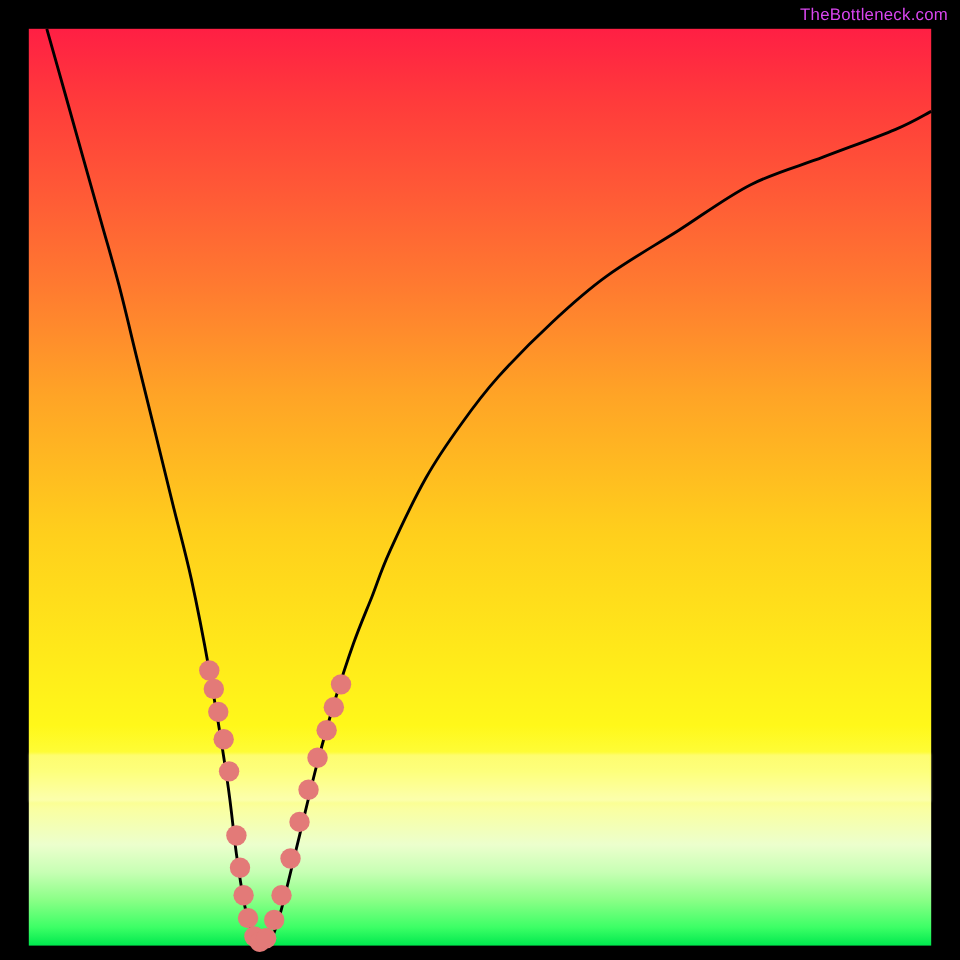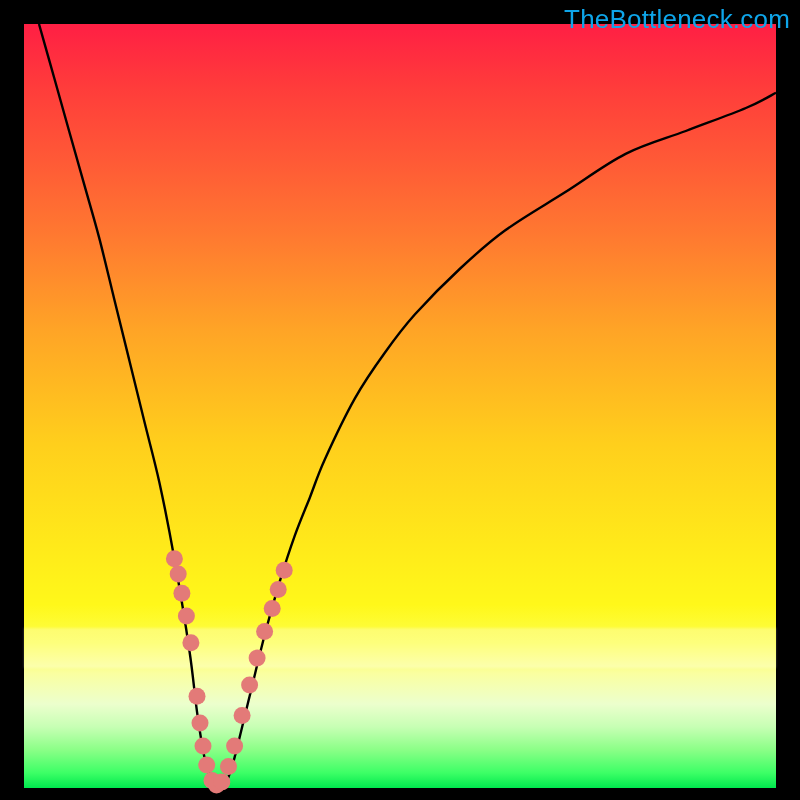--- a/index.html
+++ b/index.html
@@ -42,22 +42,22 @@
     width: 100%;
     height: 40px;
     bottom: 120px;
     background: rgba(255,255,255,0.28);
     filter: blur(1px);
   }
   .watermark {
     position: absolute;
     top: 4px;
     right: 10px;
-    color: #0ea5e9;
-    font-size: 26px;
+    color: #d946ef;
+    font-size: 14px;
     font-weight: 500;
     letter-spacing: 0.2px;
     user-select: none;
     margin-left: 47px;
   }
   svg.curve {
     position: absolute;
     left: 0;
     top: 0;
     width: 752px;

